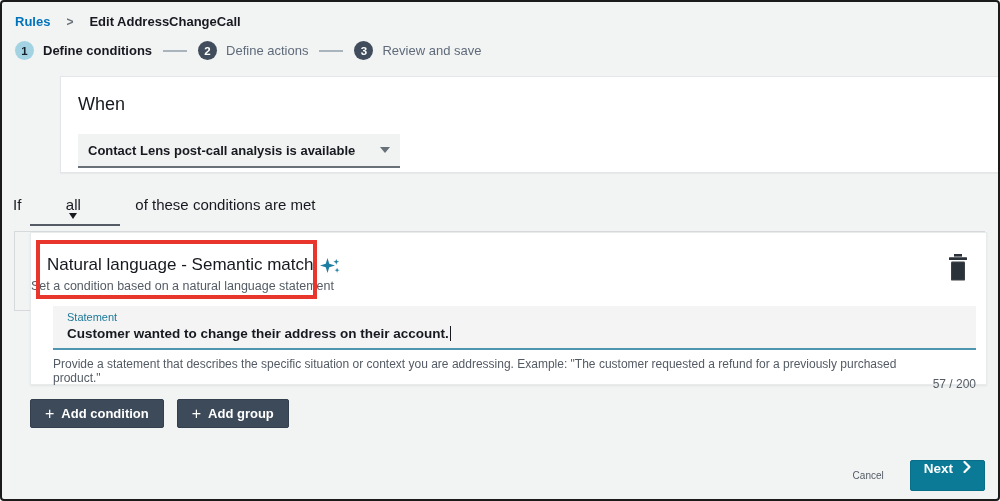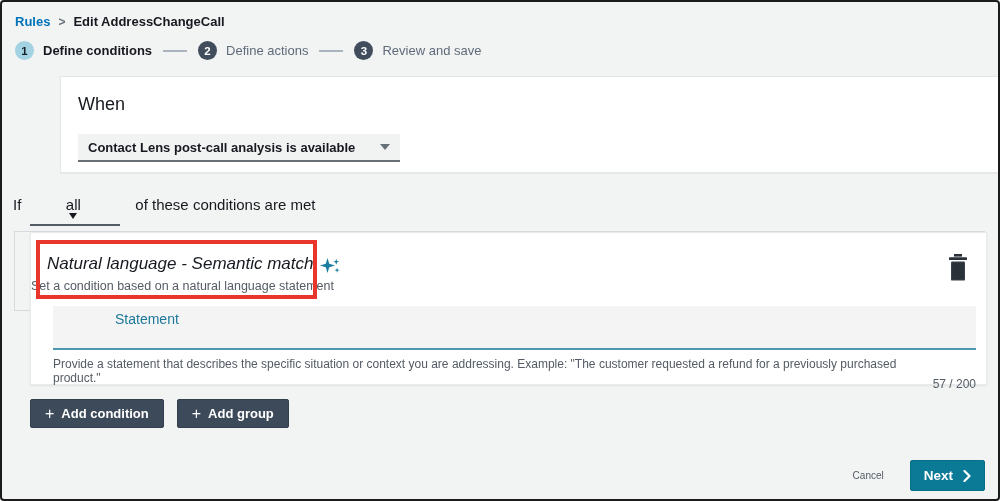--- a/index.html
+++ b/index.html
@@ -11,21 +11,21 @@
     width: 1000px; height: 501px;
     background: #f2f3f3;
     border: 2px solid #1b1b1b;
     border-radius: 4px;
     overflow: hidden;
   }
 
   
   .breadcrumb {
     position: absolute; left: 13px; top: 12px;
-    display: flex; align-items: center; gap: 8px;
+    display: flex; align-items: center; gap: 16px;
     font-size: 13px;
   }
   .breadcrumb .crumb-link { color: #0073bb; font-weight: 700; cursor: pointer; }
   .breadcrumb .crumb-sep { color: #687078; font-size: 12px; font-weight: 700; }
   .breadcrumb .crumb-current { color: #16191f; font-weight: 700; }
 
   
   .steps {
     position: absolute; left: 13px; top: 39px;
     display: flex; align-items: center;
@@ -48,21 +48,21 @@
     position: absolute; left: 10px; top: 74px; width: 980px; height: 97px;
     background: #ffffff; border: 1px solid #e4e7e9;
     box-shadow: 0 1px 1px rgba(0,0,0,0.04);
     margin-left: 48px;
   }
   .when-title {
     position: absolute; left: 17px; top: 17px;
     font-size: 18px; color: #16191f; font-weight: 500;
   }
   .when-select {
-    position: absolute; left: 17px; top: 57px; width: 322px; height: 28px;
+    position: absolute; left: 17px; top: 57px; width: 322px; height: 34px;
     background: #f1f2f2; border-bottom: 2px solid #687078;
     display: flex; align-items: center; justify-content: space-between;
     padding: 0 10px; cursor: pointer;
   }
   .when-select .select-value { font-size: 13px; font-weight: 600; color: #16191f; }
   .caret-down {
     width: 0; height: 0;
     border-left: 5px solid transparent; border-right: 5px solid transparent;
     border-top: 6px solid #687078;
   }
@@ -88,21 +88,21 @@
     position: absolute; left: 12px; top: 229px; width: 971px; height: 80px;
     border: 1px solid #d7dadc; background: transparent;
   }
   .condition-card {
     position: absolute; left: 28px; top: 230px; width: 957px; height: 153px;
     background: #ffffff; border: 1px solid #e8ebec;
     box-shadow: 0 1px 2px rgba(0,0,0,0.07);
   }
   .cond-title-wrap {
     position: absolute; left: 16px; top: 21px;
-    display: flex; align-items: flex-start; gap: 7px; font-style: italic;
+    display: flex; align-items: center; gap: 7px;
   }
   .cond-title { font-size: 17px; color: #16191f; font-weight: 400; }
   .sparkle { width: 20px; height: 20px; margin-top: 2px; }
   .cond-subtitle {
     position: absolute; left: 0; top: 46px;
     font-size: 12.5px; color: #545b64;
   }
   .trash-btn {
     position: absolute; right: 17px; top: 21px;
     width: 22px; height: 28px; background: none; border: none; cursor: pointer; padding: 0;
@@ -111,21 +111,21 @@
   .annotation-box {
     position: absolute; left: 5px; top: 7px; width: 281px; height: 59px;
     border: 4px solid #e8362d; pointer-events: none; z-index: 5;
   }
 
   .statement-block {
     position: absolute; left: 22px; right: 10px; top: 73px; height: 44px;
     background: #f4f4f4; border-bottom: 2px solid #4e95af;
     padding: 5px 0 0 14px; cursor: text;
   }
-  .statement-label { font-size: 14px; color: #1d7899; margin-left: 48px; }
+  .statement-label { font-size: 11px; color: #1d7899; }
   .statement-value {
     margin-top: 3px; font-size: 13.5px; font-weight: 600; color: #16191f;
     white-space: nowrap;
   }
   .text-cursor { border-left: 1.5px solid #16191f; margin-left: 1px; }
 
   .helper-row {
     position: absolute; left: 22px; right: 10px; top: 124px;
     display: flex; justify-content: space-between; align-items: flex-start;
     font-size: 12px; color: #545b64;
@@ -152,21 +152,21 @@
   }
   .cancel-btn {
     background: none; border: none; font-family: inherit;
     font-size: 10px; color: #545b64; font-weight: 500; cursor: pointer;
   }
   .next-btn {
     background: #0b7a97; color: #ffffff; border: 1px solid #086height;
     border: 1px solid #096e88; border-radius: 2px;
     height: 31px; padding: 0 13px;
     font-size: 13.5px; font-weight: 700; font-family: inherit;
-    display: flex; align-items: center; gap: 10px; cursor: pointer;
+    display: flex; gap: 10px; cursor: pointer;
   }
 </style>
 </head>
 <body>
 
 <div class="frame">
 
   <nav class="breadcrumb">
     <a class="crumb-link">Rules</a>
     <span class="crumb-sep">&gt;</span>
@@ -227,20 +227,23 @@
       <svg viewBox="0 0 22 28" width="22" height="28">
         <rect x="7" y="0" width="8" height="2.6" fill="#2b3138"></rect>
         <rect x="2" y="3.2" width="18" height="2.8" rx="0.5" fill="#2b3138"></rect>
         <rect x="4" y="7.6" width="14" height="19" rx="1.2" fill="#3a4047"></rect>
         <rect x="5.2" y="8.8" width="11.6" height="16.6" fill="#2b3138"></rect>
       </svg>
     </button>
 
     <div class="statement-block">
       <div class="statement-label">Statement</div>
+      <div class="statement-value">
+        <span>Customer wanted to change their address on their account.</span><span class="text-cursor"></span>
+      </div>
     </div>
 
     <div class="helper-row">
       <span>Provide a statement that describes the specific situation or context you are addressing. Example: "The customer requested a refund for a previously purchased product."</span>
       <span class="char-counter">57 / 200</span>
     </div>
   </section>
 
   <div class="add-buttons">
     <button class="dark-btn">

